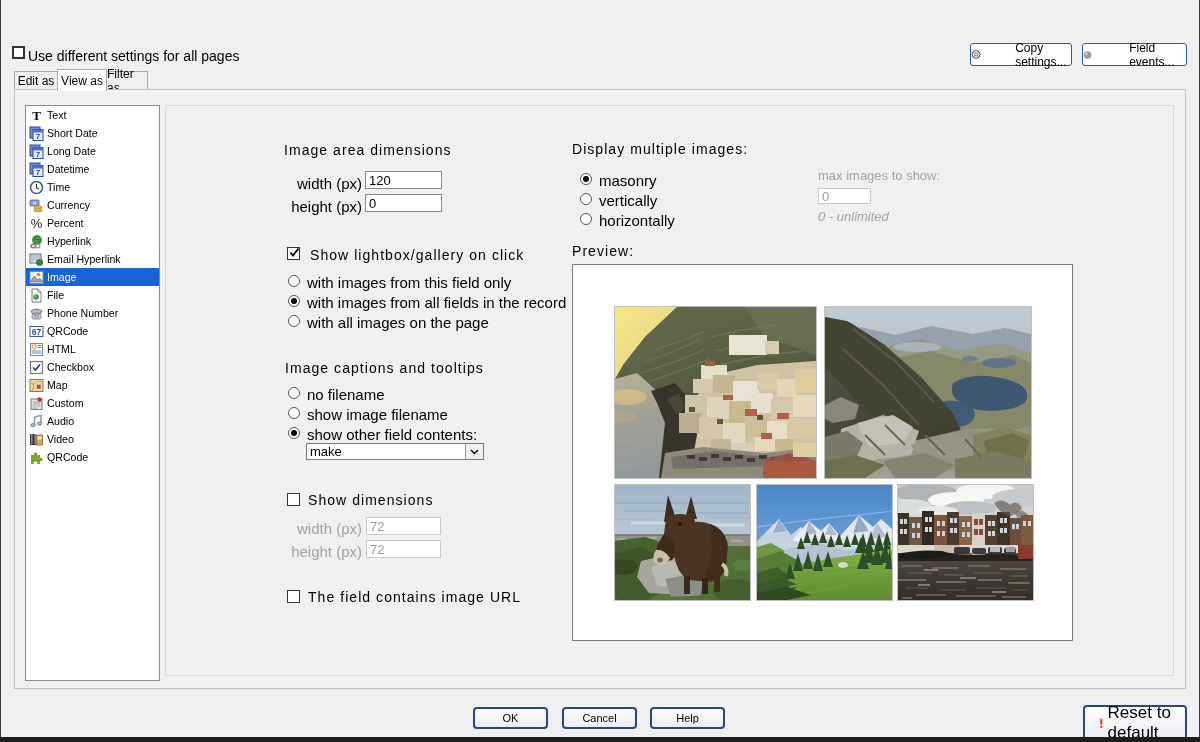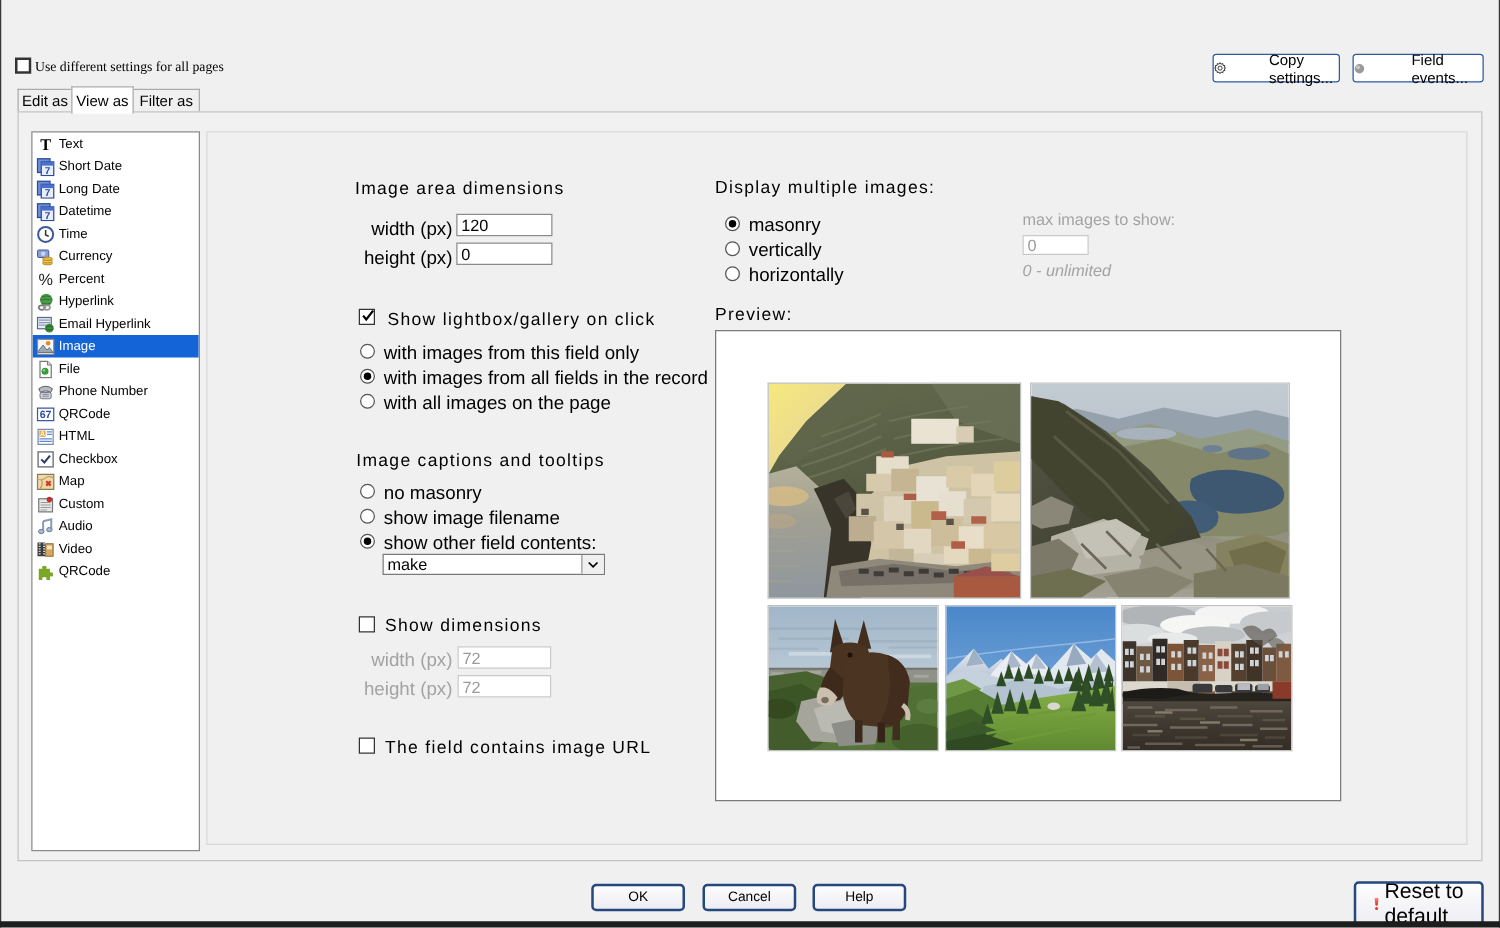--- a/index.html
+++ b/index.html
@@ -4,21 +4,21 @@
 <style>
   html,body{margin:0;padding:0;width:1200px;height:742px;overflow:hidden;
     font-family:"Liberation Sans",sans-serif;}
   .win{position:absolute;left:0;top:0;width:1200px;height:742px;background:#f0f0f0;}
   .edge{position:absolute;background:#383838;}
   .titlebar{position:absolute;left:0;top:0;width:1200px;height:30px;background:#383838;}
   .title{position:absolute;left:30px;top:8px;color:#fff;font-size:12px;}
   .cb{position:absolute;width:13px;height:13px;background:#fff;border:2px solid #333;box-sizing:border-box;}
   .cb13{position:absolute;width:13px;height:13px;background:#fff;border:1px solid #333;box-sizing:border-box;}
   .lbl{position:absolute;font-size:15px;color:#000;white-space:nowrap;}
-  .small{position:absolute;font-size:11px;color:#000;white-space:nowrap;font-family:Liberation Serif, serif;}
+  .small{position:absolute;font-size:14px;color:#000;white-space:nowrap;}
   .g13{position:absolute;font-size:13px;color:#a3a3a3;white-space:nowrap;}
   .h13{position:absolute;font-size:14px;letter-spacing:1.05px;color:#000;white-space:nowrap;}
   .topbtn{position:absolute;height:23px;box-sizing:border-box;border:1px solid #2c5aa0;border-radius:3px;
     background:#fff;font-size:12px;color:#000;display:flex;align-items:center;justify-content:center;gap:32px;}
   .tab{position:absolute;box-sizing:border-box;border:1px solid #ababab;background:#f0f0f0;
     font-size:12px;display:flex;align-items:center;justify-content:center;}
   .outerbox{position:absolute;left:14px;top:89px;width:1172px;height:600px;box-sizing:border-box;
     border:1px solid #c3c3c3;background:#f1f1f1;}
   .innerpanel{position:absolute;left:165px;top:105px;width:1009px;height:571px;box-sizing:border-box;
     border:1px solid #d9d9d9;background:#f0f0f0;}
@@ -60,21 +60,21 @@
   <div class="topbtn" style="left:1082px;top:43px;width:105px;">
     <svg width="12" height="12" viewBox="0 0 12 12" style="margin-right:5px">
       <circle cx="6" cy="6" r="5" fill="#9a9a9a"></circle>
       <circle cx="4.5" cy="4.5" r="2" fill="#c9c9c9"></circle>
     </svg>
     <span>Field events...</span>
   </div>
 
   <div class="tab" style="left:14px;top:71px;width:44px;height:19px;border-bottom:none;">Edit as</div>
   <div class="tab" style="left:57px;top:69px;width:50px;height:22px;background:#fff;border-bottom:none;z-index:3;">View as</div>
-  <div class="tab" style="left:106px;top:71px;width:54px;height:19px;border-bottom:none;">Filter as</div>
+  <div class="tab" style="left:106px;top:71px;width:42px;height:19px;border-bottom:none;">Filter as</div>
 
   <div class="outerbox"></div>
   <div class="innerpanel"></div>
 
   <div class="listbox" id="listbox">
     <div class="li">
         <svg width="15" height="15" viewBox="0 0 15 15">
           <text x="7.5" y="12" font-family="Liberation Serif" font-size="13" font-weight="bold" fill="#000" text-anchor="middle">T</text>
         </svg>
         <span>Text</span>
@@ -251,21 +251,21 @@
 
   <div class="radio" style="left:288px;top:275px;"></div>
   <div class="lbl" style="left:307px;top:274px;">with images from this field only</div>
   <div class="radio on" style="left:288px;top:295px;"></div>
   <div class="lbl" style="left:307px;top:294px;">with images from all fields in the record</div>
   <div class="radio" style="left:288px;top:315px;"></div>
   <div class="lbl" style="left:307px;top:314px;">with all images on the page</div>
 
   <div class="h13" style="left:285px;top:360px;">Image captions and tooltips</div>
   <div class="radio" style="left:288px;top:387px;"></div>
-  <div class="lbl" style="left:307px;top:386px;">no masonry</div>
+  <div class="lbl" style="left:307px;top:386px;">no filename</div>
   <div class="radio" style="left:288px;top:407px;"></div>
   <div class="lbl" style="left:307px;top:406px;">show image filename</div>
   <div class="radio on" style="left:288px;top:427px;"></div>
   <div class="lbl" style="left:307px;top:426px;">show other field contents:</div>
   <div class="sel-box" style="left:306px;top:443px;width:178px;height:17px;">make
     <div style="position:absolute;right:0;top:0;width:17px;height:15px;background:#f0f0f0;border-left:1px solid #9a9a9a;display:flex;align-items:center;justify-content:center;">
       <svg width="9" height="6" viewBox="0 0 9 6">
           <path d="M1 1 L4.5 4.5 L8 1" fill="none" stroke="#000" stroke-width="1.4"></path>
         </svg>
     </div>

